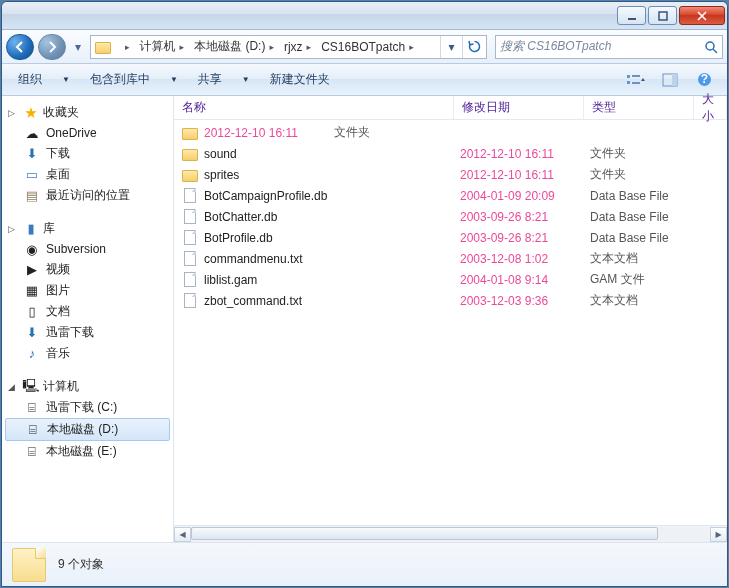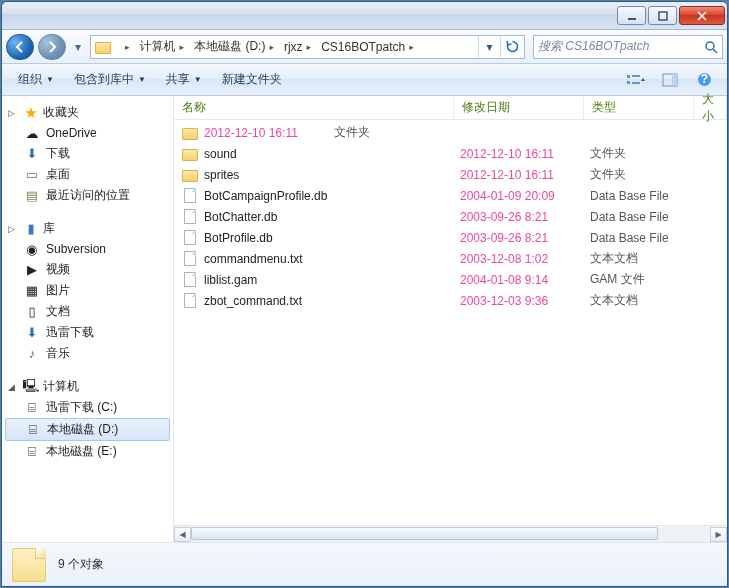--- a/index.html
+++ b/index.html
@@ -12,37 +12,37 @@
   .navbar { height:34px; background:linear-gradient(#fafcff,#e8f0fb); border-bottom:1px solid #b7cbe3; display:flex; align-items:center; padding:0 4px; gap:4px; }
   .navbtn { width:28px; height:26px; border-radius:13px; background:radial-gradient(circle at 30% 30%,#6db3f0,#1e6bb8 60%,#0f4d8a); border:1px solid #1a5a99; display:flex; align-items:center; justify-content:center; color:#fff; }
   .navbtn.disabled { filter:grayscale(.4) opacity(.7); }
   .histdrop { width:16px; height:20px; display:flex; align-items:center; justify-content:center; color:#4a6d95; }
   .breadcrumb { flex:1; height:24px; border:1px solid #a7b8cc; background:#fff; display:flex; align-items:center; overflow:hidden; }
   .bc-icon { width:20px; height:20px; display:flex; align-items:center; justify-content:center; margin:0 2px; }
   .bc-seg { display:flex; align-items:center; padding:0 4px 0 6px; height:22px; color:#333; cursor:default; }
   .bc-seg .arr { margin-left:4px; font-size:9px; color:#555; }
   .bc-drop { width:22px; height:22px; border-left:1px solid #cfd9e5; display:flex; align-items:center; justify-content:center; color:#375d89; }
   .refresh { width:24px; height:22px; border-left:1px solid #cfd9e5; display:flex; align-items:center; justify-content:center; color:#1e6bb8; }
-  .search { width:190px; height:24px; border:1px solid #a7b8cc; background:#fff; margin-left:4px; display:flex; align-items:center; padding:0 4px; color:#7a8aa0; }
+  .search { width:228px; height:24px; border:1px solid #a7b8cc; background:#fff; margin-left:4px; display:flex; align-items:center; padding:0 4px; color:#7a8aa0; }
   .search span { flex:1; font-style:italic; }
   .toolbar { height:32px; background:linear-gradient(#f5f9fe,#e4eef9 48%,#d7e6f5 49%,#e8f2fc); border-bottom:1px solid #b7cbe3; display:flex; align-items:center; padding:0 8px; gap:4px; color:#1f3b5f; }
-  .tbitem { padding:4px 8px; display:flex; align-items:center; gap:4px; border-radius:2px; }
+  .tbitem { padding:4px 8px; display:flex; align-items:center; gap:20px; border-radius:2px; }
   .tbitem .dd { font-size:8px; }
   .tb-spacer { flex:1; }
   .tb-iconbtn { width:30px; height:24px; display:flex; align-items:center; justify-content:center; color:#3b5a80; }
   .body { flex:1; display:flex; min-height:0; }
   .nav { width:172px; border-right:1px solid #dde5ee; overflow-y:auto; padding:6px 0; }
   .nav-group { margin-bottom:12px; }
   .nav-head { display:flex; align-items:center; padding:2px 6px; gap:4px; color:#222; }
   .nav-head .exp { width:11px; font-size:9px; color:#555; }
   .nav-item { display:flex; align-items:center; padding:2px 6px 2px 22px; gap:6px; color:#222; }
   .nav-item.sel { background:linear-gradient(#e9f2fd,#d4e6fa); border:1px solid #a8c8ea; border-radius:2px; margin:0 3px; padding-left:19px; }
   .ico { width:16px; height:16px; display:flex; align-items:center; justify-content:center; font-size:13px; }
   .content { flex:1; display:flex; flex-direction:column; min-width:0; }
-  .col-head { height:24px; border-bottom:1px solid #e3e9f0; display:flex; align-items:flex-start; color:#4d7c0f; }
+  .col-head { height:24px; border-bottom:1px solid #e3e9f0; display:flex; align-items:flex-start; color:#4c1d95; }
   .col-head div { padding:0 8px; border-right:1px solid #e8edf3; height:100%; display:flex; align-items:center; }
   .col-name { width:280px; }
   .col-date { width:130px; }
   .col-type { width:110px; }
   .col-size { flex:1; }
   .files { flex:1; overflow:auto; padding-top:2px; }
   .row { display:flex; align-items:center; height:21px; padding-left:8px; color:#222; }
   .row .ico { margin-right:6px; }
   .row .fname { width:256px; }
   .row .fdate { width:130px; color:#ec4899; }

